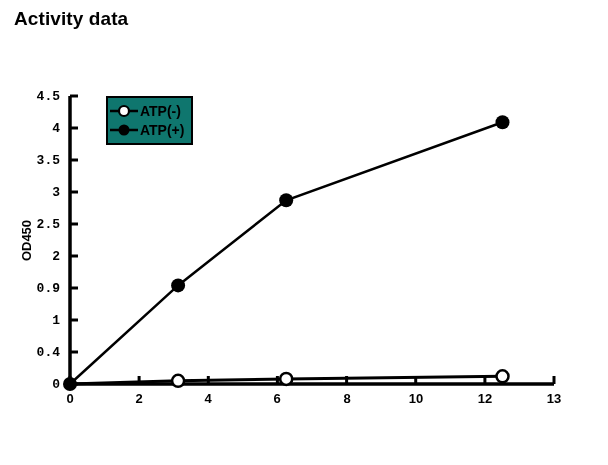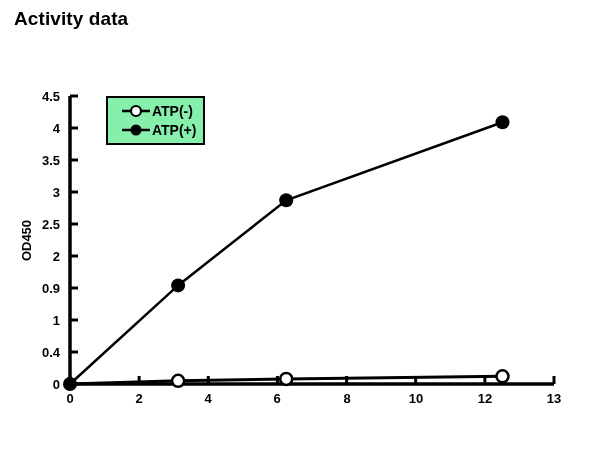--- a/index.html
+++ b/index.html
@@ -33,20 +33,21 @@
   }
   .tick-label {
     position: absolute;
     font-size: 13px;
     font-weight: bold;
     white-space: nowrap;
   }
   .y-tick-label {
     text-align: right;
     transform: translateY(-50%);
+    font-family: Liberation Mono, monospace;
   }
   .x-tick-label {
     text-align: center;
     transform: translateX(-50%);
   }
   #y-axis-title {
     position: absolute;
     font-size: 13px;
     font-weight: bold;
     white-space: nowrap;
@@ -58,22 +59,22 @@
     font-size: 14px;
     font-weight: bold;
     white-space: nowrap;
     text-align: center;
   }
   #legend-box {
     position: absolute;
     left: 106px;
     top: 96px;
     border: 2px solid #000000;
-    background: #86efac;
-    padding: 3px 7px 4px 13px;
+    background: #0f766e;
+    padding: 3px 7px 4px 1px;
   }
   .legend-item {
     display: flex;
     align-items: center;
     height: 19px;
   }
   .legend-label {
     font-size: 14px;
     font-weight: bold;
     line-height: 1;

